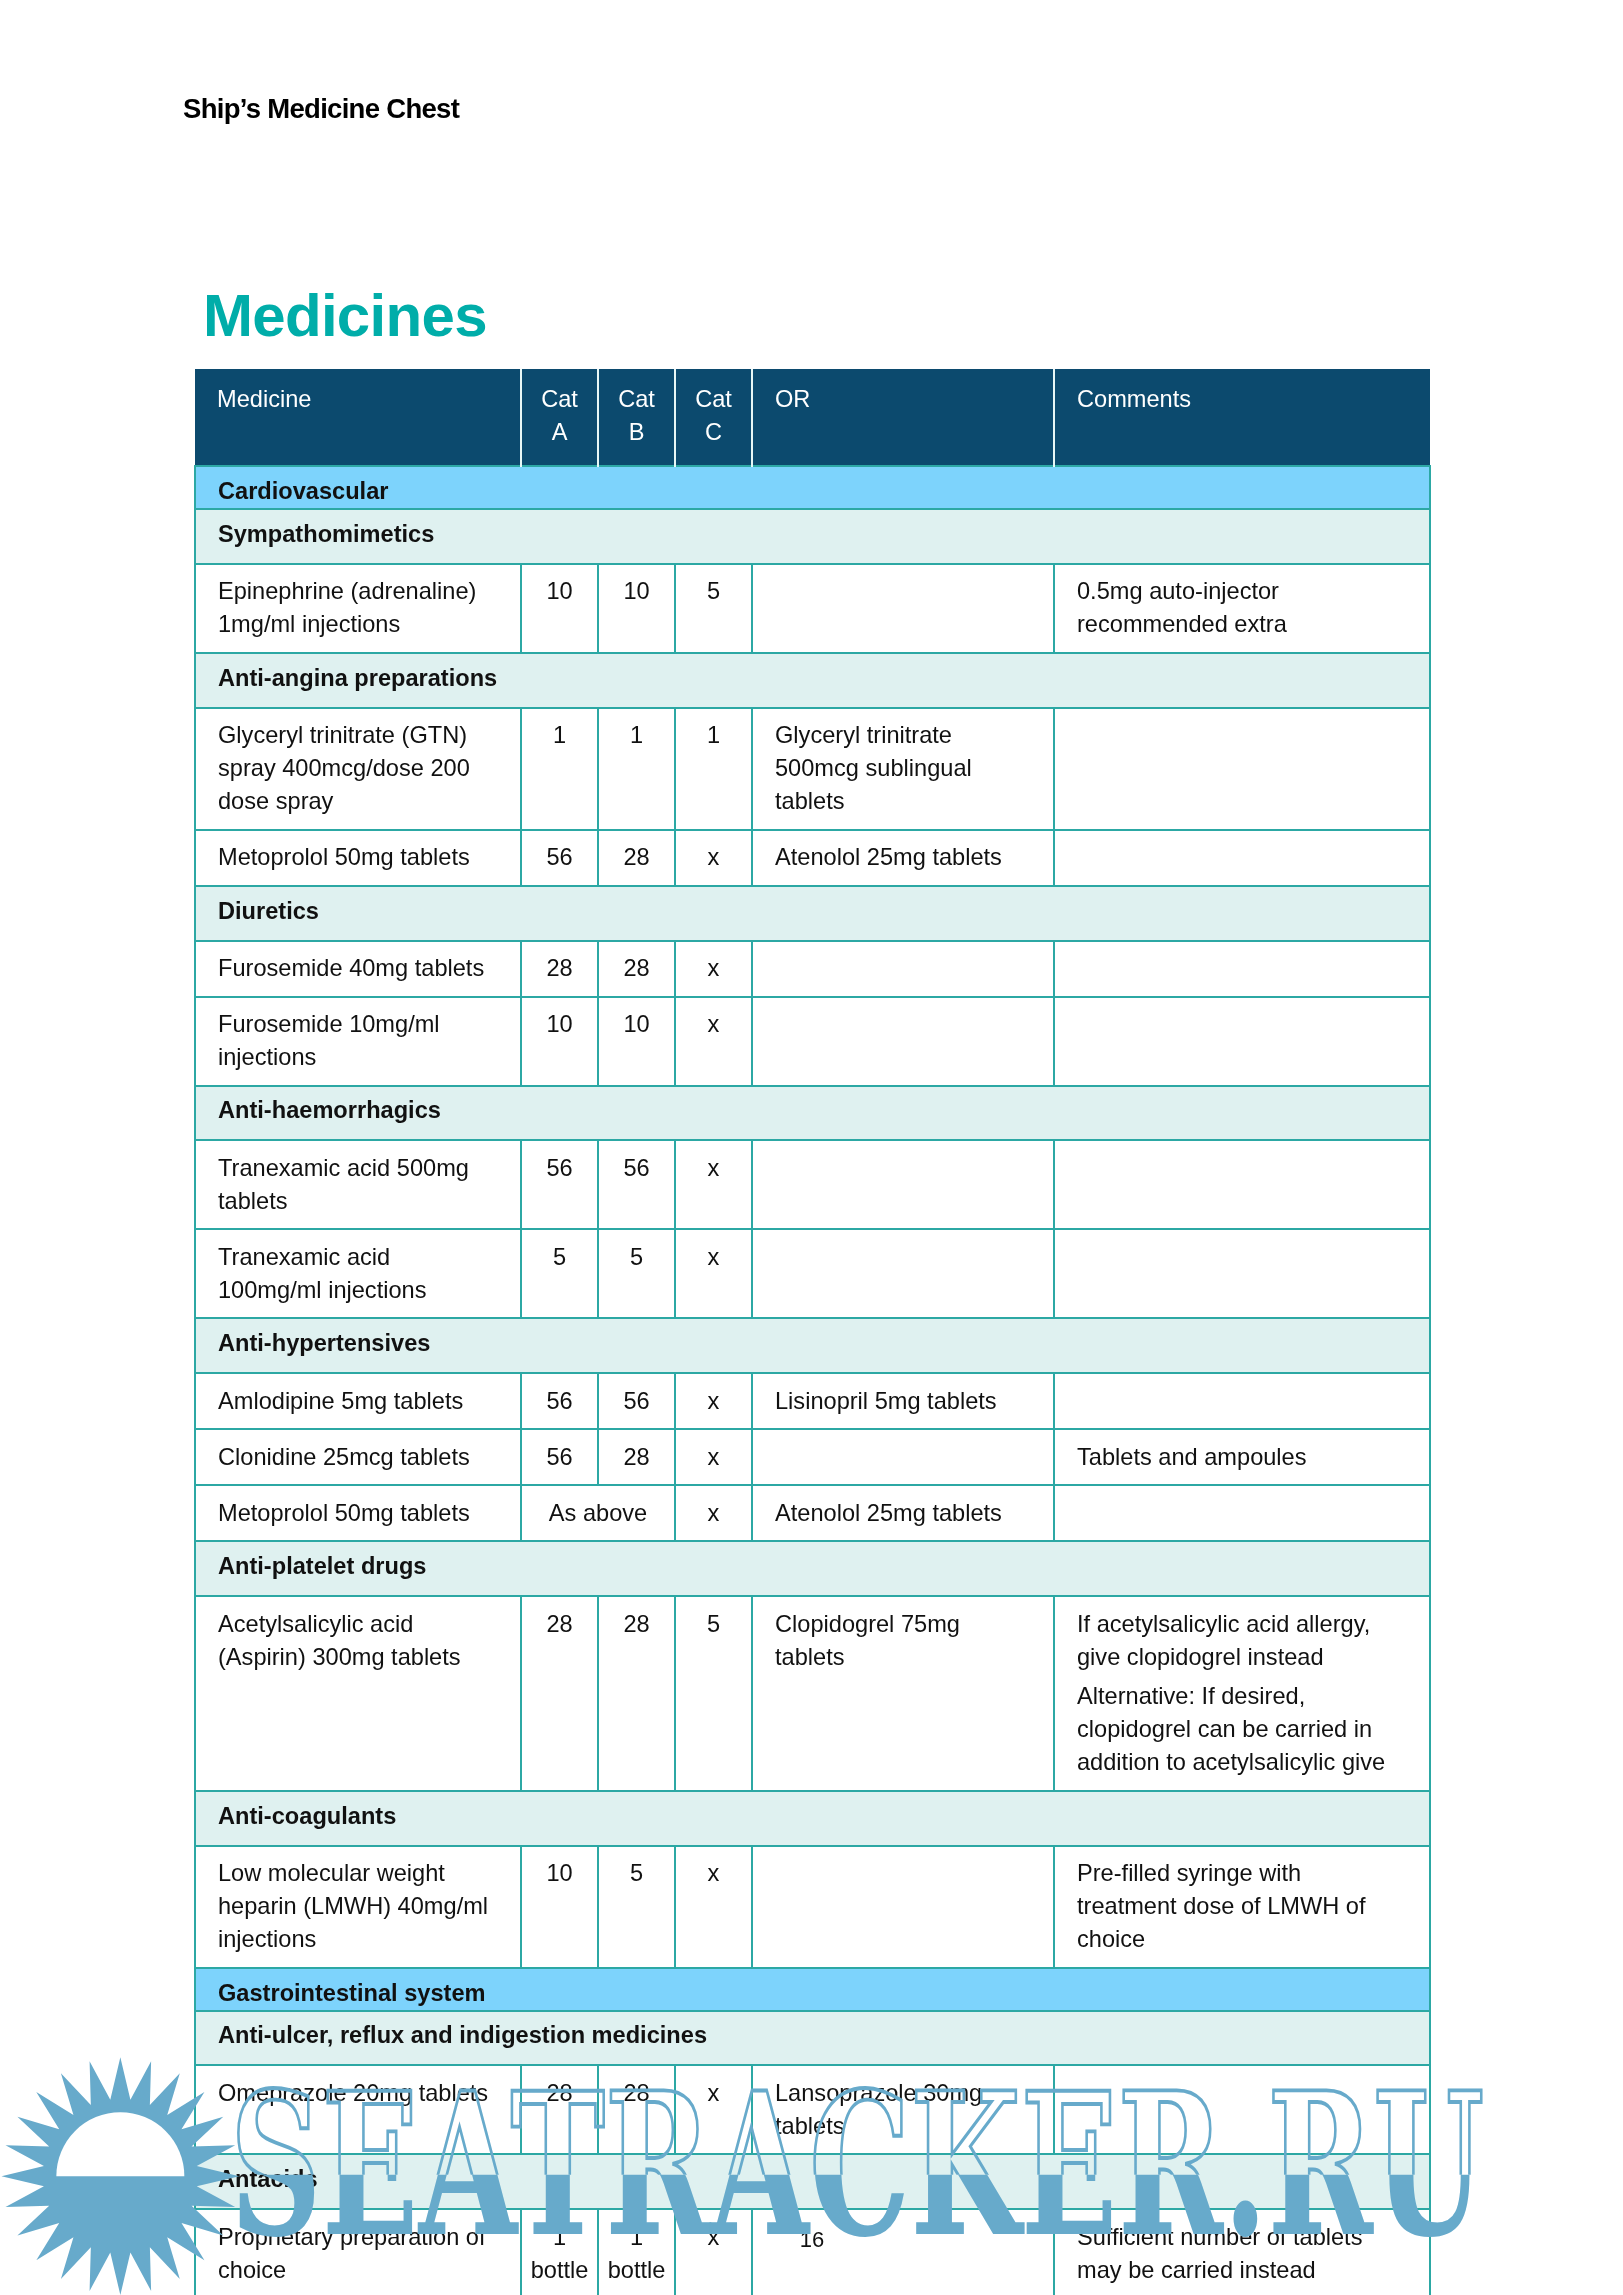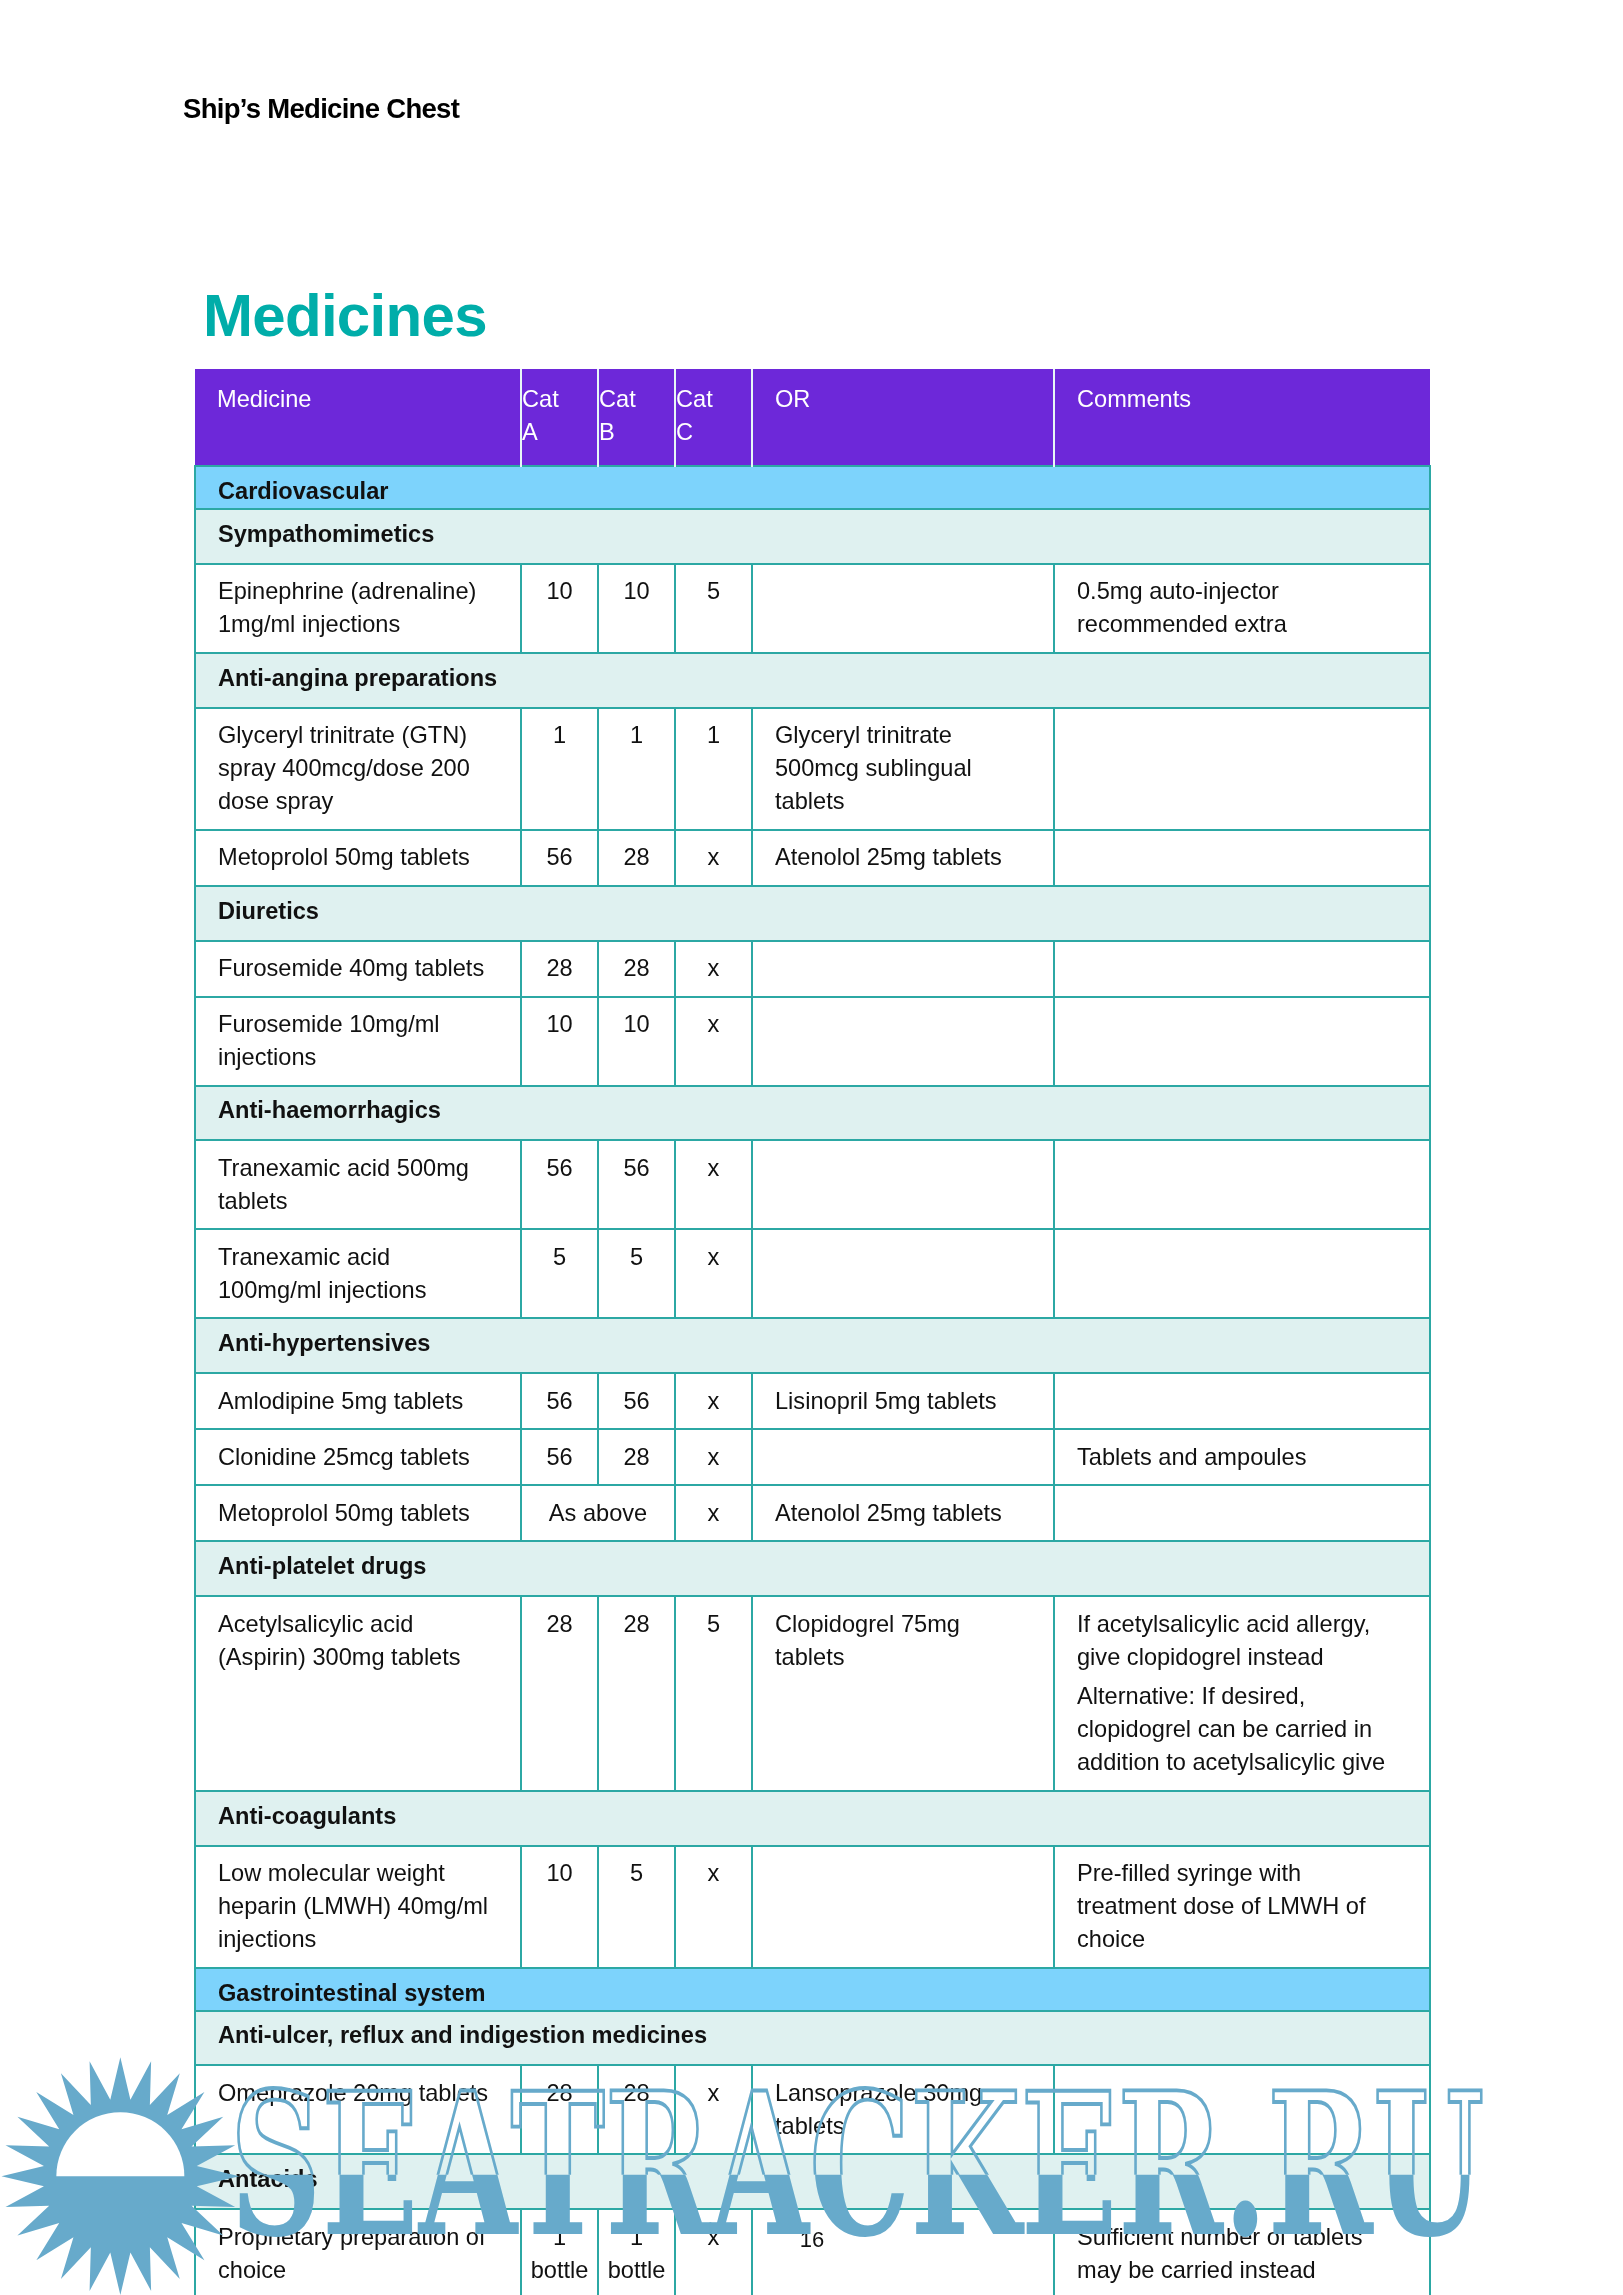--- a/index.html
+++ b/index.html
@@ -18,27 +18,27 @@
   table.meds {
     position: absolute; left: 194px; top: 369px; width: 1236px;
     border-collapse: collapse; table-layout: fixed;
     font-size: 23.6px; line-height: 33px;
   }
   table.meds col.c-med { width: 326px; }
   table.meds col.c-cat { width: 77px; }
   table.meds col.c-or { width: 302px; }
   table.meds col.c-com { width: 376px; }
   table.meds th {
-    background: #6d28d9; color: #fff; font-weight: normal; text-align: left;
+    background: #0c4a6e; color: #fff; font-weight: normal; text-align: left;
     vertical-align: top; height: 97px; box-sizing: border-box;
     padding: 14.4px 22px 0 22px; border-left: 2px solid #e8f7f6;
     font-size: 23.6px; line-height: 33px;
   }
   table.meds th:first-child { border-left: none; }
-  table.meds th.cat { text-align: left; padding: 14.4px 0 0 0; }
+  table.meds th.cat { text-align: center; padding: 14.4px 0 0 0; }
   table.meds td {
     border: 2px solid #2CA8A4; vertical-align: top;
     padding: 10.5px 22px 10.5px 22px; box-sizing: border-box;
   }
   table.meds td.cat { text-align: center; padding: 10.5px 0; }
   tr.group td { background: #7dd3fc; font-weight: bold; height: 32px; padding-top: 7.9px; padding-bottom: 0; }
   tr.subgroup td { background: #DFF1F0; font-weight: bold; height: 48px; padding-top: 7.9px; padding-bottom: 12px; }
   tr.item td { background: #fff; }
   td .para + .para { margin-top: 6.5px; }
   .page-number {

